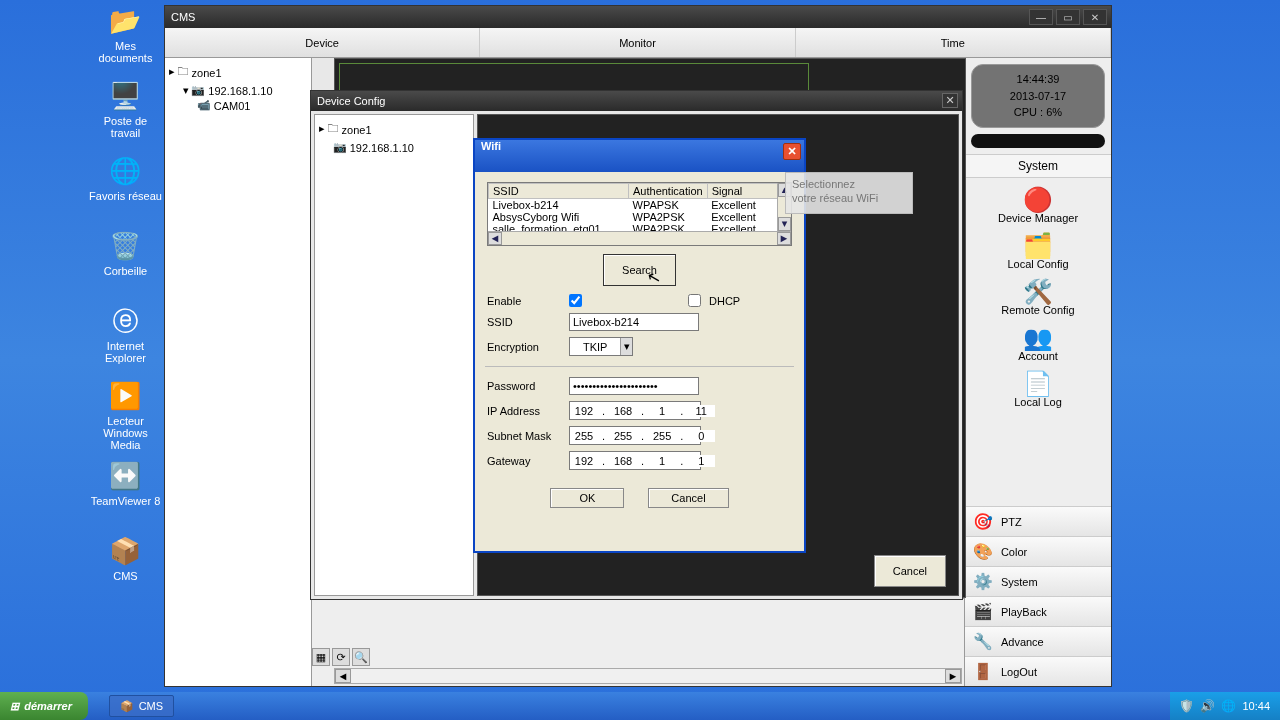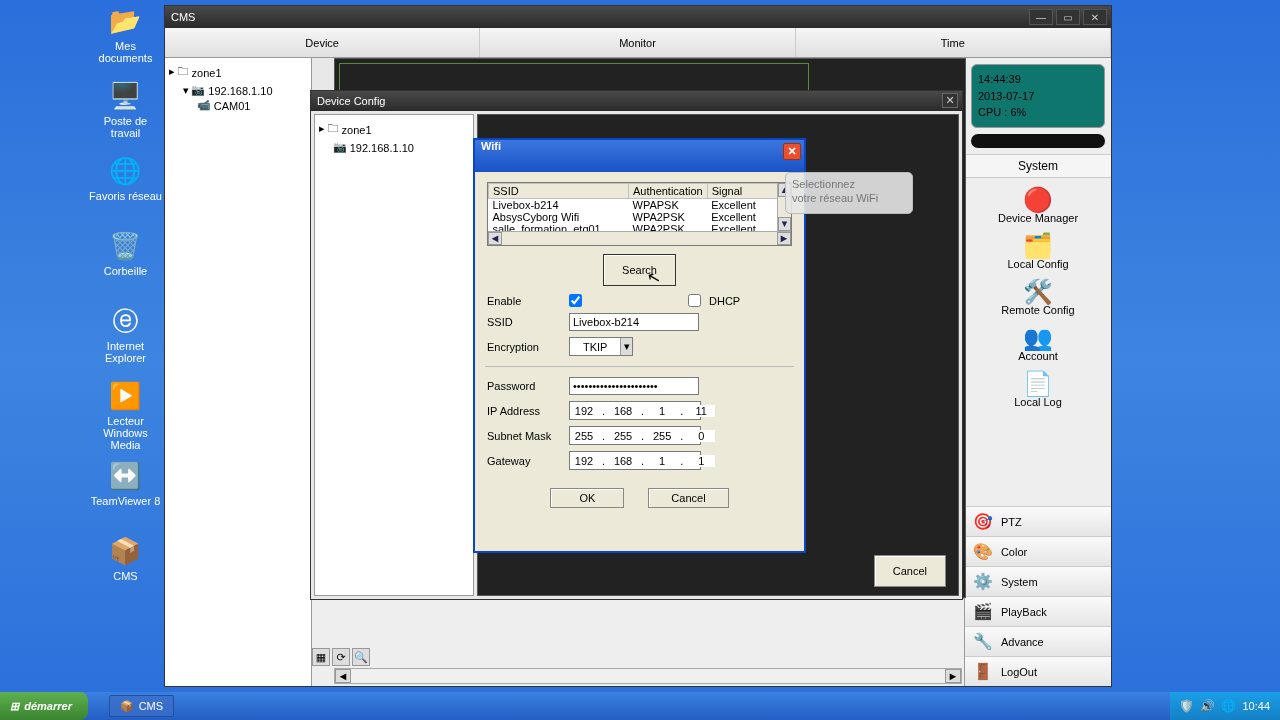--- a/index.html
+++ b/index.html
@@ -20,21 +20,21 @@
 .tree-item.indent2{margin-left:28px}
 .cms-center{flex:1;background:#e8e8e8;position:relative}
 .cms-video{position:absolute;left:22px;top:0;width:632px;height:540px;background:#222;border:1px solid #555}
 .cms-video-inner{margin:4px;width:470px;height:70px;border:1px solid #5a8a3a}
 .cms-bottom{position:absolute;bottom:0;left:0;right:0;height:88px;background:#eee;border-top:1px solid #999}
 .cms-bottom-scroll{position:absolute;bottom:2px;left:22px;right:2px;height:16px;background:#f0f0f0;border:1px solid #aaa;display:flex}
 .cms-bottom-scroll .arr{width:16px;background:#ddd;border:1px solid #999;cursor:pointer;text-align:center;line-height:13px}
 .cms-bottom-icons{position:absolute;bottom:20px;left:0;display:flex;gap:2px}
 .cms-bottom-icons div{width:18px;height:18px;background:#ddd;border:1px solid #999;cursor:pointer;text-align:center;line-height:16px}
 .cms-right{width:147px;background:#eee;border-left:1px solid #999;display:flex;flex-direction:column}
-.clock-box{margin:6px;padding:6px;background:#0f766e;border:1px solid #999;border-radius:6px;text-align:left;line-height:1.5}
+.clock-box{margin:6px;padding:6px;background:#737373;border:1px solid #999;border-radius:12px;text-align:center;line-height:1.5}
 .dark-bar{margin:0 6px 6px;height:14px;background:#111;border-radius:7px}
 .sys-head{text-align:center;padding:4px 0;font-size:12px;border-top:1px solid #ccc;border-bottom:1px solid #ccc;background:#f5f5f5}
 .sys-items{display:flex;flex-direction:column;align-items:center;padding:6px 0;gap:4px}
 .sys-item{display:flex;flex-direction:column;align-items:center;cursor:pointer;padding:2px}
 .sys-item .ic{font-size:24px;height:26px}
 .side-tabs{margin-top:auto}
 .side-tab{height:30px;display:flex;align-items:center;gap:8px;padding:0 8px;border-top:1px solid #ccc;background:linear-gradient(#fafafa,#e5e5e5);cursor:pointer;font-size:12px}
 .side-tab .ic{font-size:16px}
 .devcfg{position:absolute;left:310px;top:90px;width:653px;height:510px;background:#e8e8e8;border:1px solid #333}
 .devcfg-title{height:20px;background:linear-gradient(#4a4a4a,#2a2a2a);color:#fff;display:flex;align-items:center;padding:0 6px;font-size:11px}
@@ -62,21 +62,21 @@
 .wifi-row label{width:74px}
 .txt{border:1px solid #7a7a7a;background:#fff;padding:1px 3px;font-size:11px;height:18px}
 .sel-box{border:1px solid #7a7a7a;background:#fff;height:19px;width:64px;display:flex;align-items:center}
 .sel-box span{flex:1;padding:0 13px}
 .sel-box .dd{width:15px;background:#ddd;border-left:1px solid #999;text-align:center;cursor:pointer;height:100%;line-height:17px}
 .ip-box{display:flex;gap:4px;border:1px solid #7a7a7a;background:#fff;height:19px;align-items:center;width:132px}
 .ip-box input{border:none;width:28px;text-align:center;font-size:11px;outline:none}
 .ip-box .dot{width:4px;text-align:center}
 .wifi-hr{border-top:1px solid #bbb;margin:10px -2px}
 .wifi-btns{display:flex;justify-content:center;gap:24px;margin-top:18px}
-.tooltip{position:absolute;left:785px;top:172px;width:128px;height:42px;background:rgba(230,230,230,.9);border:1px solid #bbb;border-radius:5px;padding:4px 6px;color:#777;font-size:12px;line-height:1.3}
+.tooltip{position:absolute;left:785px;top:172px;width:128px;height:42px;background:rgba(230,230,230,.9);border:1px solid #bbb;border-radius:0;padding:4px 6px;color:#777;font-size:12px;line-height:1.3}
 .cursor{position:absolute;left:647px;top:268px;font-size:16px;transform:rotate(-15deg)}
 .taskbar{position:absolute;left:0;bottom:0;width:1280px;height:28px;background:linear-gradient(#3a81e0,#245ec4);display:flex;align-items:center}
 .start{height:28px;background:linear-gradient(#5fb050,#3a8530);color:#fff;font-weight:bold;font-style:italic;padding:0 16px 0 10px;display:flex;align-items:center;gap:5px;border-radius:0 8px 8px 0;font-size:13px;cursor:pointer}
 .task-item{height:22px;margin:0 3px;background:rgba(60,110,200,.7);border:1px solid #2050a0;color:#fff;padding:0 10px;display:flex;align-items:center;gap:5px;border-radius:2px;cursor:pointer;font-size:11px}
 .tray{margin-left:auto;height:28px;background:linear-gradient(#1a9fe8,#1580c5);display:flex;align-items:center;padding:0 10px;gap:6px;color:#fff;font-size:11px}
 .tray .ic{font-size:12px}
 </style>
 </head>
 <body>
 

